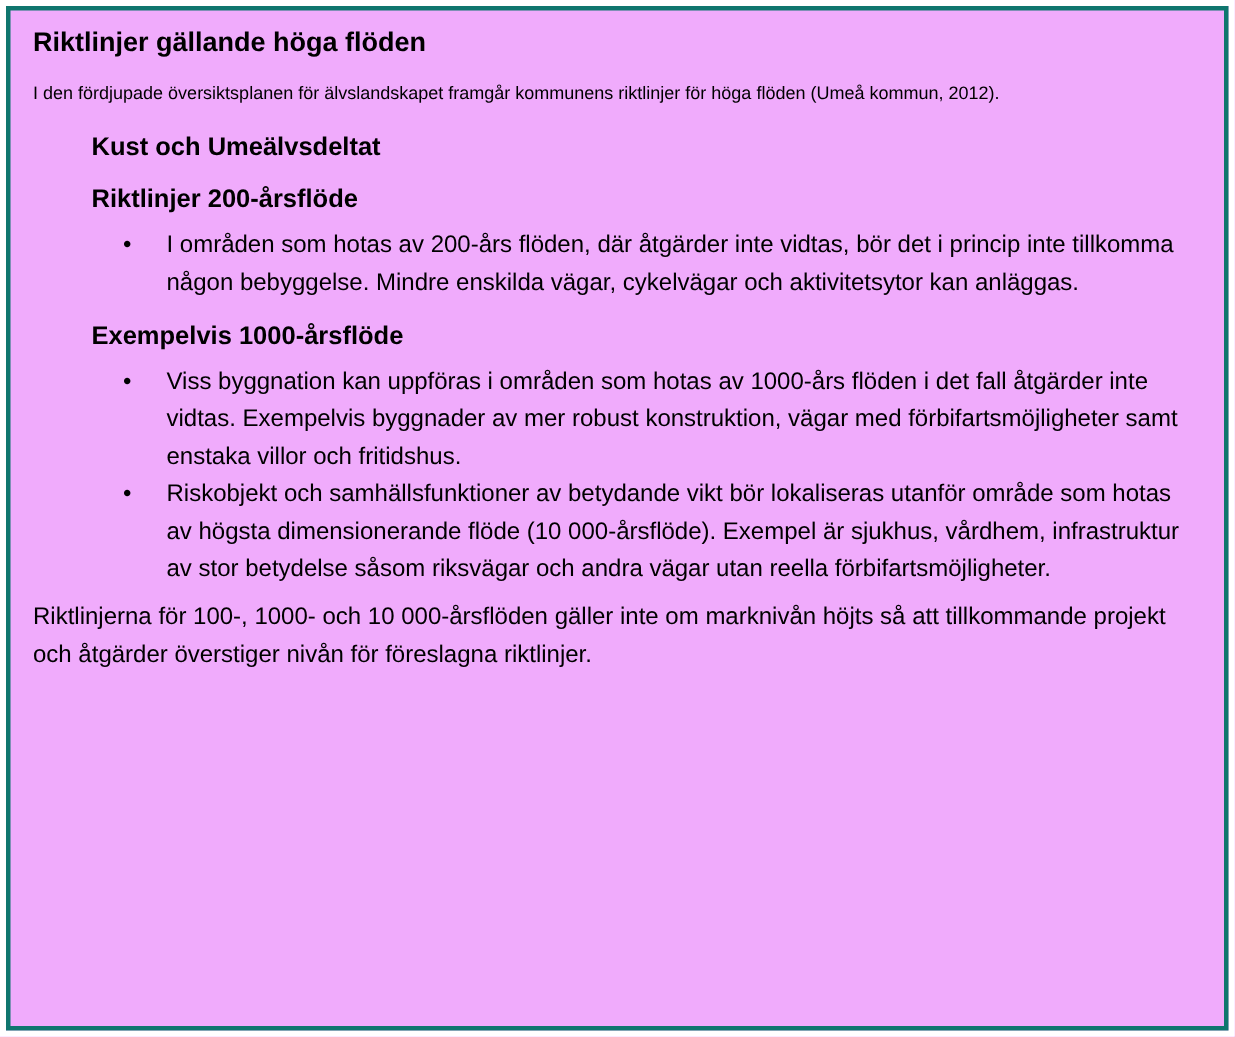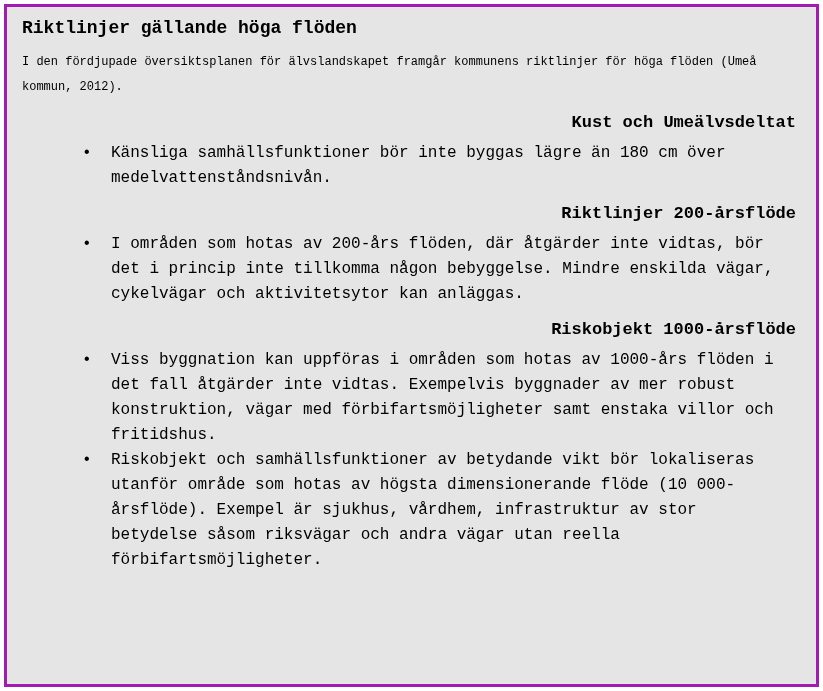--- a/index.html
+++ b/index.html
@@ -12,24 +12,24 @@
     height: 691px;
     position: relative;
     overflow: hidden;
   }
   .guidelines-frame {
     position: absolute;
     top: 4px;
     left: 4px;
     width: 809px;   
     height: 677px;  
-    border: 3px solid #a21caf;
-    background: #e5e5e5;
+    border: 3px solid #0f766e;
+    background: #f0abfc;
     box-sizing: content-box;
-    font-family: Liberation Mono, monospace;
+    font-family: Liberation Sans, sans-serif;
     color: #000000;
     padding: 0;
     overflow: hidden;
   }
   .content {
     padding: 9px 20px 8px 15px;
   }
   h1.box-title {
     margin: 0 0 9px 0;
     font-size: 18px;
@@ -39,21 +39,20 @@
   p.intro {
     margin: 0 0 6px 0;
     font-size: 12px;
     line-height: 25px;
   }
   h2.section-heading {
     margin: 11px 0 6px 39px;
     font-size: 17px;
     line-height: 24px;
     font-weight: bold;
-    text-align: right;
   }
   ul.bullet-list {
     list-style: none;
     margin: 0;
     padding: 0;
   }
   ul.bullet-list li {
     position: relative;
     padding-left: 89px;  
     padding-right: 10px;
@@ -81,39 +80,39 @@
 <div class="guidelines-frame">
   <div class="content">
 
     <h1 class="box-title">Riktlinjer gällande höga flöden</h1>
 
     <p class="intro">I den fördjupade översiktsplanen för älvslandskapet framgår kommunens riktlinjer för höga flöden (Umeå kommun, 2012).</p>
 
     <section>
       <h2 class="section-heading">Kust och Umeälvsdeltat</h2>
       <ul class="bullet-list">
-        <li>Känsliga samhällsfunktioner bör inte byggas lägre än 180 cm över medelvattenståndsnivån.</li>
       </ul>
     </section>
 
     <section>
       <h2 class="section-heading">Riktlinjer 200-årsflöde</h2>
       <ul class="bullet-list">
         <li>I områden som hotas av 200-års flöden, där åtgärder inte vidtas, bör det i princip inte tillkomma någon bebyggelse. Mindre enskilda vägar, cykelvägar och aktivitetsytor kan anläggas.</li>
       </ul>
     </section>
 
     <section>
-      <h2 class="section-heading">Riskobjekt 1000-årsflöde</h2>
+      <h2 class="section-heading">Exempelvis 1000-årsflöde</h2>
       <ul class="bullet-list">
         <li>Viss byggnation kan uppföras i områden som hotas av 1000-års flöden i det fall åtgärder inte vidtas. Exempelvis byggnader av mer robust konstruktion, vägar med förbifartsmöjligheter samt enstaka villor och fritidshus.</li>
       </ul>
     </section>
 
     <section>
       <ul class="bullet-list">
         <li>Riskobjekt och samhällsfunktioner av betydande vikt bör lokaliseras utanför område som hotas av högsta dimensionerande flöde (10 000-årsflöde). Exempel är sjukhus, vårdhem, infrastruktur av stor betydelse såsom riksvägar och andra vägar utan reella förbifartsmöjligheter.</li>
       </ul>
     </section>
 
+    <p class="footer-note">Riktlinjerna för 100-, 1000- och 10 000-årsflöden gäller inte om marknivån höjts så att tillkommande projekt och åtgärder överstiger nivån för föreslagna riktlinjer.</p>
 
   </div>
 </div>
 
 </body></html>

